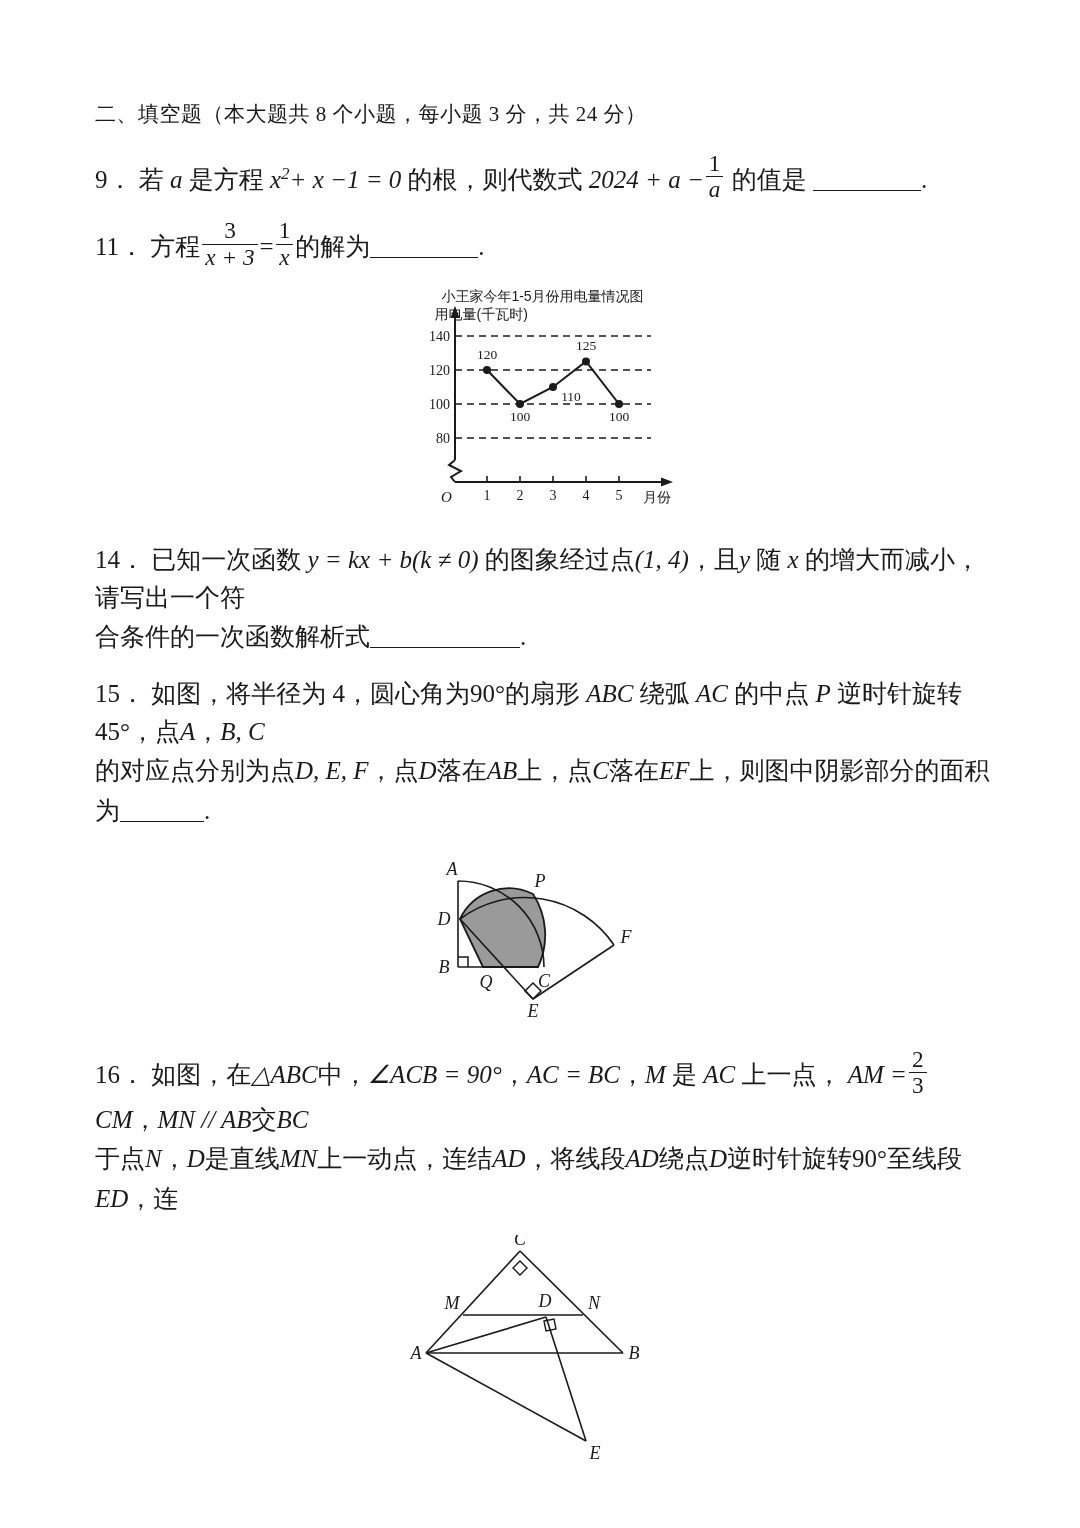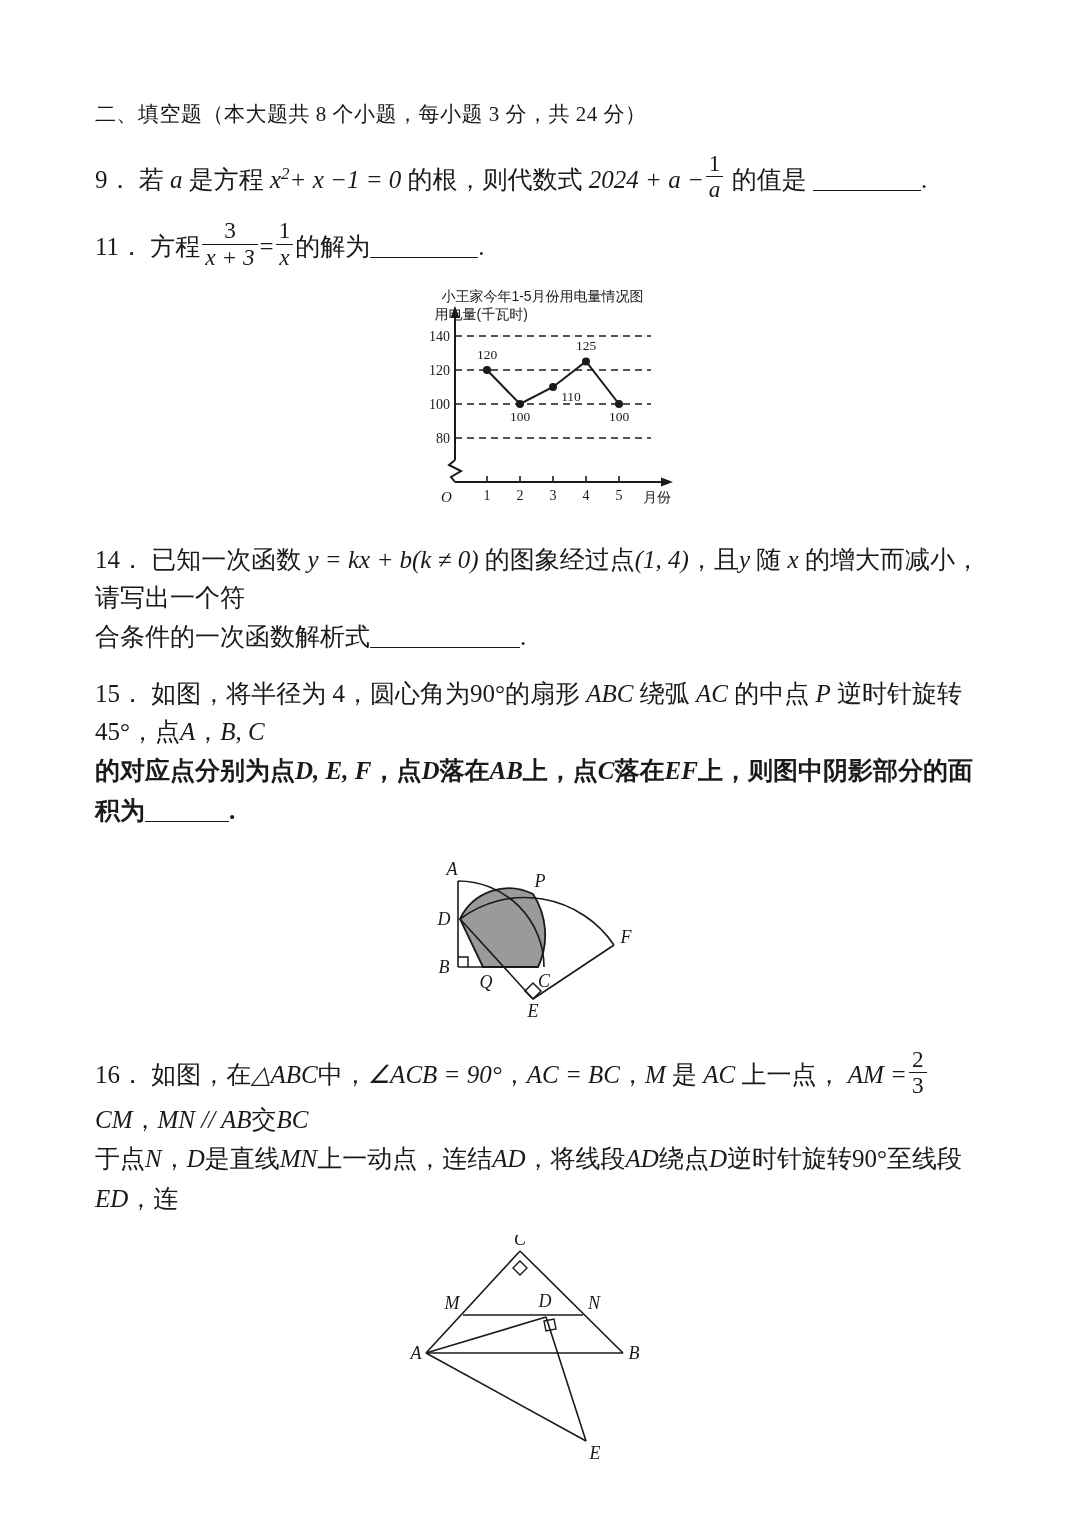--- a/index.html
+++ b/index.html
@@ -244,21 +244,21 @@
 
   <div class="q" style="margin-top:18px;">
     <span class="num">15．</span>
     <span>如图，将半径为 4，圆心角为</span><span>90°</span><span>的扇形</span>
     <span class="math">ABC</span>
     <span>绕弧</span>
     <span class="math">AC</span>
     <span>的中点</span>
     <span class="math">P</span>
     <span>逆时针旋转</span><span>45°</span><span>，点</span><span class="math">A</span><span>，</span><span class="math">B, C</span>
-    <div style="line-height:40px;font-weight:bold;">
+    <div style="line-height:40px;">
       <span>的对应点分别为点</span><span class="math">D, E, F</span><span>，点</span><span class="math">D</span><span>落在</span><span class="math">AB</span><span>上，点</span><span class="math">C</span><span>落在</span><span class="math">EF</span><span>上，则图中阴影部分的面积为</span><span class="blank b-sm"></span><span>.</span>
     </div>
   </div>
 
   <div class="fig">
     <div class="geo-wrap" style="width:230px;height:170px;">
       <svg width="230" height="170" viewBox="0 0 230 170">
 
         <path d="M 32,72 A 76,76 0 0 1 108,120 L 108,120 L 32,72 Z" fill="none" stroke="none"></path>
 

